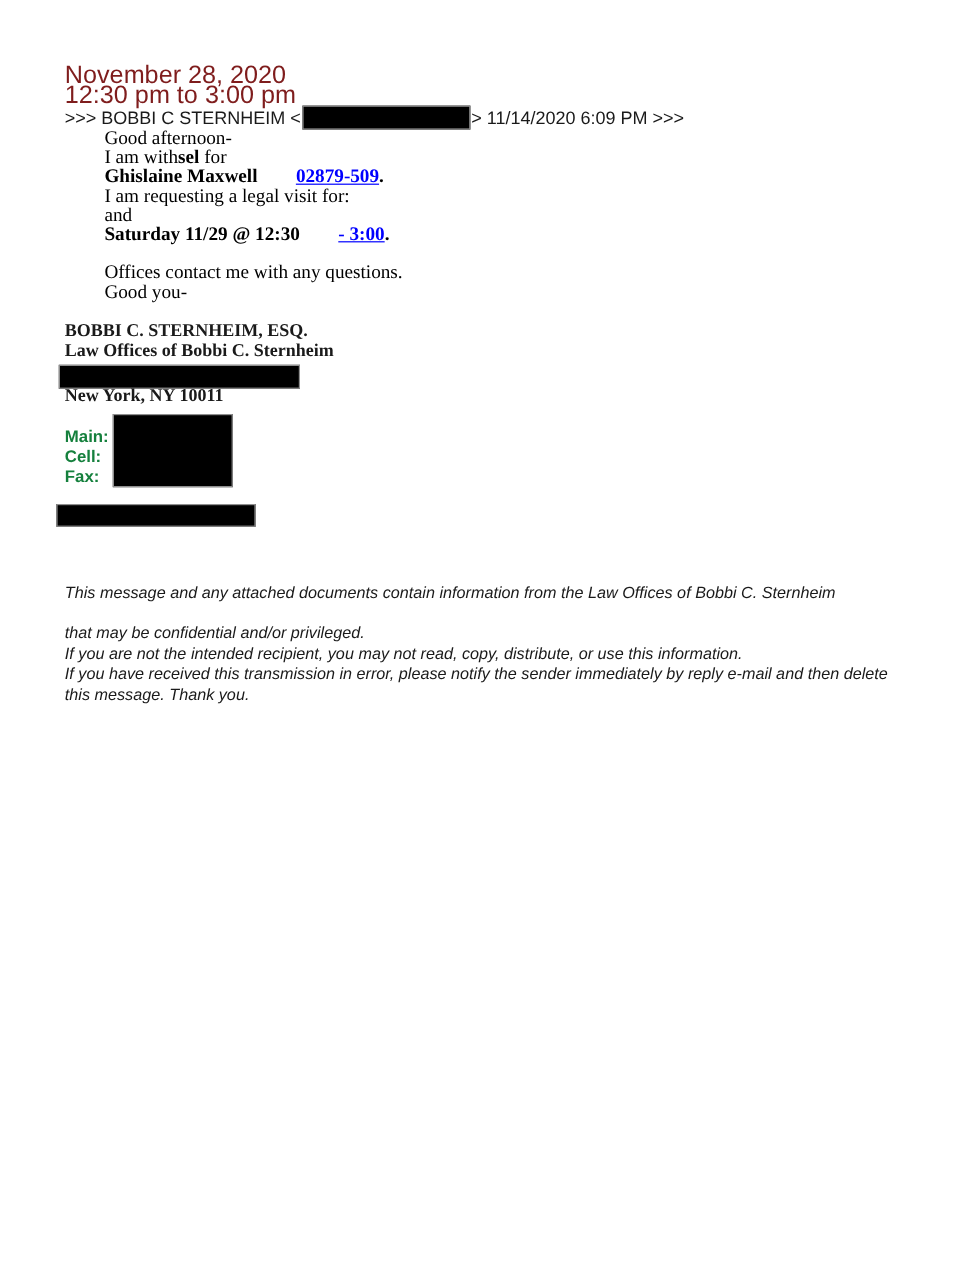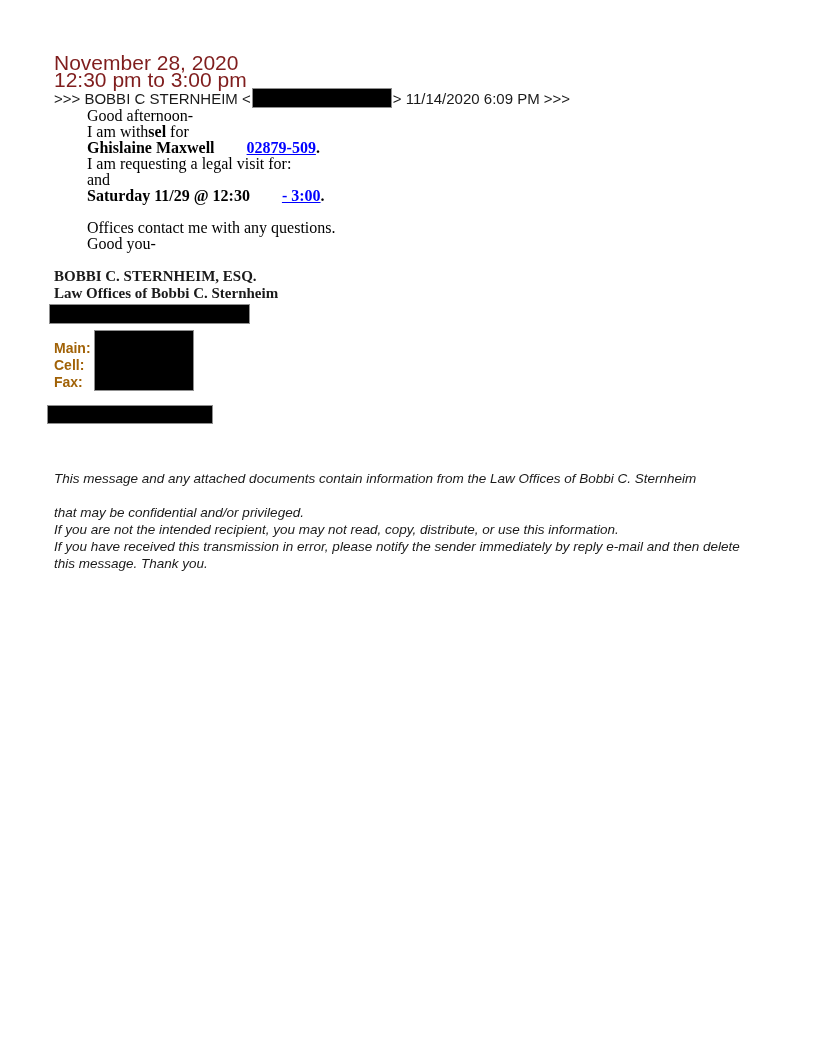--- a/index.html
+++ b/index.html
@@ -60,21 +60,21 @@
     color: #1a1a1a;
     font-family: Liberation Serif, serif;
   }
   .sig-city { margin-top: -2px; }
   .phone-row { display: flex; margin-top: 6px; }
   .phone-labels { padding-top: 10px; width: 40px; }
   .phone-labels div {
     font-weight: bold;
     font-size: 14px;
     line-height: 17px;
-    color: #a16207;
+    color: #15803d;
   }
   
   .disclaimer {
     margin-top: 19px;
     font-family: "Liberation Sans", sans-serif;
     font-style: italic;
     font-size: 13.5px;
     line-height: 17px;
     color: #1a1a1a;
     max-width: 700px;
@@ -106,20 +106,21 @@
     <div><b>Saturday 11/29 @ 12:30 </b><a class="doc-link">- 3:00</a><b>.</b></div>
     <div class="spacer"></div>
     <div>Offices contact me with any questions.</div>
     <div>Good you-</div>
   </div>
 
   <div class="signature">
     <div class="sig-name">BOBBI C. STERNHEIM, ESQ.</div>
     <div class="sig-firm">Law Offices of Bobbi C. Sternheim</div>
     <div class="redact redact-address"></div>
+    <div class="sig-city">New York, NY 10011</div>
     <div class="phone-row">
       <div class="phone-labels">
         <div>Main:</div>
         <div>Cell:</div>
         <div>Fax:</div>
       </div>
       <div class="redact redact-phones"></div>
     </div>
     <div class="redact redact-email"></div>
   </div>

